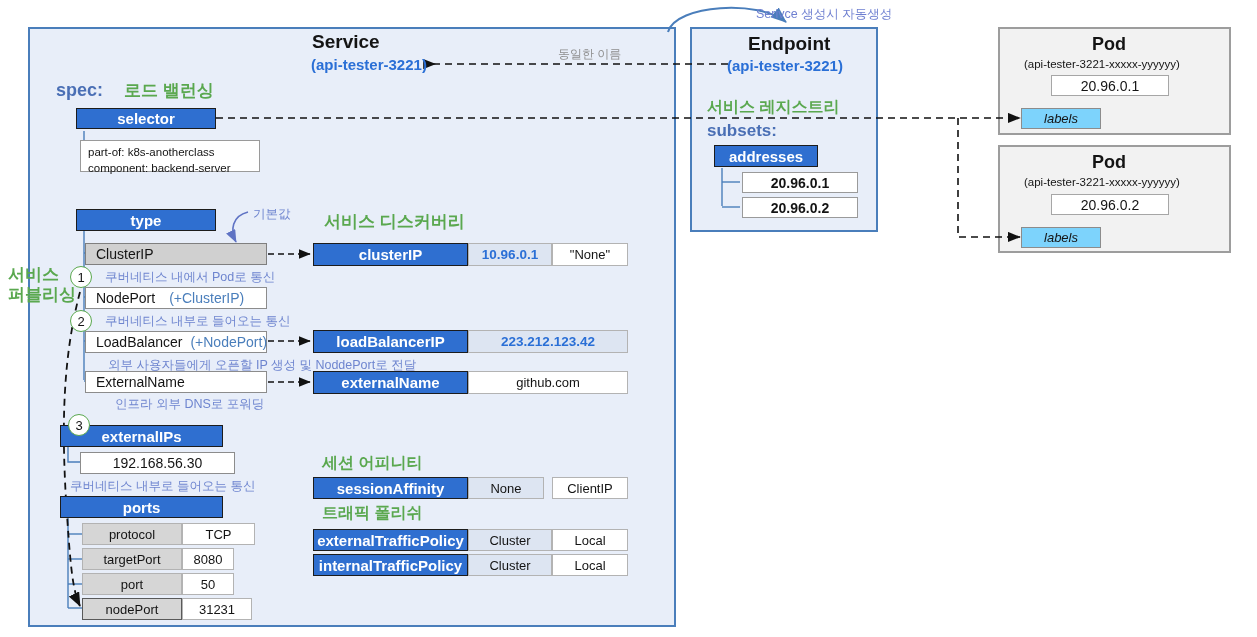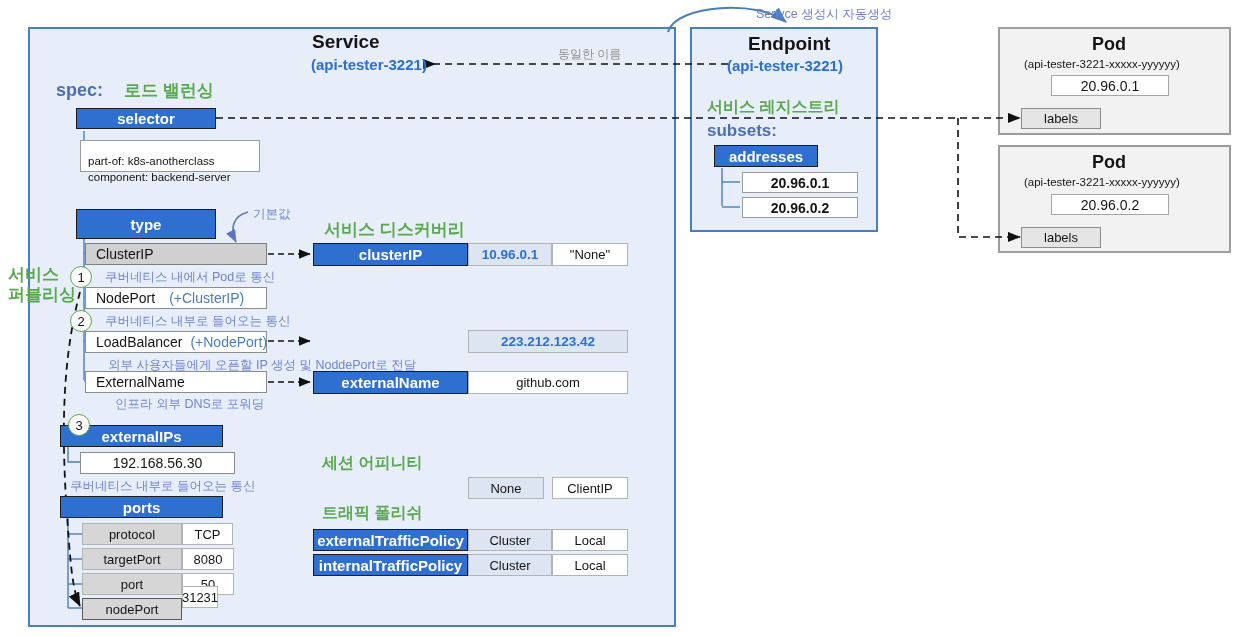--- a/index.html
+++ b/index.html
@@ -96,45 +96,45 @@
     font-size: 14px;
     display: flex; align-items: center; padding-left: 10px;
   }
   .multiline-box {
     position: absolute;
     background: #ffffff;
     border: 1.3px solid #9a9a9a;
     font-size: 11.5px;
     color: #141414;
     line-height: 1.35;
-    padding: 13px 7px;
+    padding: 4px 7px;
   }
   .white-ip {
     position: absolute;
     background: #ffffff;
     border: 1.5px solid #9a9a9a;
     color: #141414;
     font-size: 14px; font-weight: bold;
     display: flex; align-items: center; justify-content: center;
   }
   .pod-ip {
     position: absolute;
     background: #ffffff;
     border: 1.4px solid #a6a6a6;
     color: #141414;
     font-size: 14px;
     display: flex; align-items: center; justify-content: center;
   }
   .pod-labels {
     position: absolute;
-    background: #e5e5e5;
+    background: #7dd3fc;
     border: 1.4px solid #8c8c8c;
     color: #141414;
     font-size: 13px;
-    display: flex; align-items: center; justify-content: center;
+    display: flex; align-items: center; justify-content: center; font-style: italic;
   }
 
   
   .num-badge {
     position: absolute;
     width: 22px; height: 22px;
     border-radius: 50%;
     border: 1.8px solid #5aa84f;
     background: #ffffff;
     color: #141414;
@@ -232,21 +232,21 @@
   <div class="t green-head" style="left:124px; top:79px;">로드 밸런싱</div>
 
   <div class="blue-key" style="left:76px; top:108px; width:140px; height:21px;">selector</div>
 
   <div class="multiline-box" style="left:80px; top:140px; width:180px; height:32px;">
     <div>part-of: k8s-anotherclass</div>
     <div>component: backend-server</div>
   </div>
 
 
-  <div class="blue-key" style="left:76px; top:209px; width:140px; height:30px;">type</div>
+  <div class="blue-key" style="left:76px; top:209px; width:140px; height:22px;">type</div>
 
   <div class="t note-blue" style="left:253px; top:206px;">기본값</div>
 
   <div class="side-green" style="left:8px; top:265px; width:80px;">
     <div>서비스</div>
     <div>퍼블리싱</div>
   </div>
 
   <div class="shade-cell" style="left:85px; top:243px; width:182px; height:22px;">
     <span>ClusterIP</span>
@@ -275,44 +275,46 @@
   <div class="blue-key" style="left:60px; top:425px; width:163px; height:22px;">externalIPs</div>
   <div class="num-badge" style="left:68px; top:414px;">3</div>
 
   <div class="outline-cell center" style="left:80px; top:452px; width:155px; height:22px;">192.168.56.30</div>
 
   <div class="t note-blue" style="left:70px; top:478px;">쿠버네티스 내부로 들어오는 통신</div>
 
   <div class="blue-key" style="left:60px; top:496px; width:163px; height:22px;">ports</div>
 
   <div class="gray-cell" style="left:82px; top:523px; width:100px; height:22px;">protocol</div>
-  <div class="white-cell" style="left:182px; top:523px; width:51px; height:22px;">TCP</div>
+  <div class="white-cell" style="left:182px; top:523px; width:73px; height:22px;">TCP</div>
 
   <div class="gray-cell" style="left:82px; top:548px; width:100px; height:22px;">targetPort</div>
   <div class="white-cell" style="left:182px; top:548px; width:52px; height:22px;">8080</div>
 
   <div class="gray-cell" style="left:82px; top:573px; width:100px; height:22px;">port</div>
   <div class="white-cell" style="left:182px; top:573px; width:52px; height:22px;">50</div>
 
   <div class="gray-cell" style="left:82px; top:598px; width:100px; height:22px; border-color:#595959; border-width:1.8px;">nodePort</div>
-  <div class="white-cell" style="left:182px; top:586px; width:36px; height:22px;">31231</div>
-
-  <div class="t green-head" style="left:324px; top:218px;">서비스 디스커버리</div>
+  <div class="white-cell" style="left:182px; top:598px; width:70px; height:22px;">31231</div>
+
+  <div class="t green-head" style="left:324px; top:210px;">서비스 디스커버리</div>
 
   <div class="blue-key" style="left:313px; top:243px; width:155px; height:23px;">clusterIP</div>
   <div class="lightblue-cell" style="left:468px; top:243px; width:84px; height:23px;">10.96.0.1</div>
   <div class="white-cell" style="left:552px; top:243px; width:76px; height:23px;">"None"</div>
 
+  <div class="blue-key" style="left:313px; top:330px; width:155px; height:23px;">loadBalancerIP</div>
   <div class="lightblue-cell" style="left:468px; top:330px; width:160px; height:23px;">223.212.123.42</div>
 
   <div class="blue-key" style="left:313px; top:371px; width:155px; height:23px;">externalName</div>
   <div class="white-cell" style="left:468px; top:371px; width:160px; height:23px;">github.com</div>
 
   <div class="t green-head-sm" style="left:322px; top:453px;">세션 어피니티</div>
 
+  <div class="blue-key" style="left:313px; top:477px; width:155px; height:22px;">sessionAffinity</div>
   <div class="lightblue-cell plain" style="left:468px; top:477px; width:76px; height:22px;">None</div>
   <div class="white-cell" style="left:552px; top:477px; width:76px; height:22px;">ClientIP</div>
 
   <div class="t green-head-sm" style="left:322px; top:503px;">트래픽 폴리쉬</div>
 
   <div class="blue-key" style="left:313px; top:529px; width:155px; height:22px;">externalTrafficPolicy</div>
   <div class="lightblue-cell plain" style="left:468px; top:529px; width:84px; height:22px;">Cluster</div>
   <div class="white-cell" style="left:552px; top:529px; width:76px; height:22px;">Local</div>
 
   <div class="blue-key" style="left:313px; top:554px; width:155px; height:22px;">internalTrafficPolicy</div>

